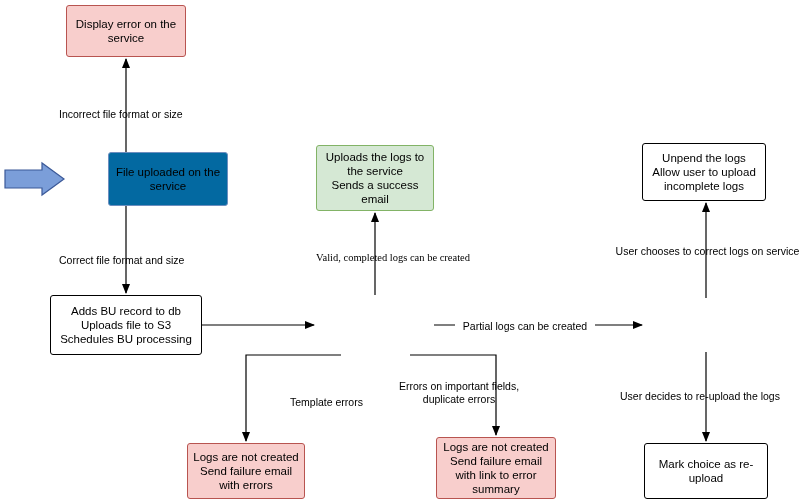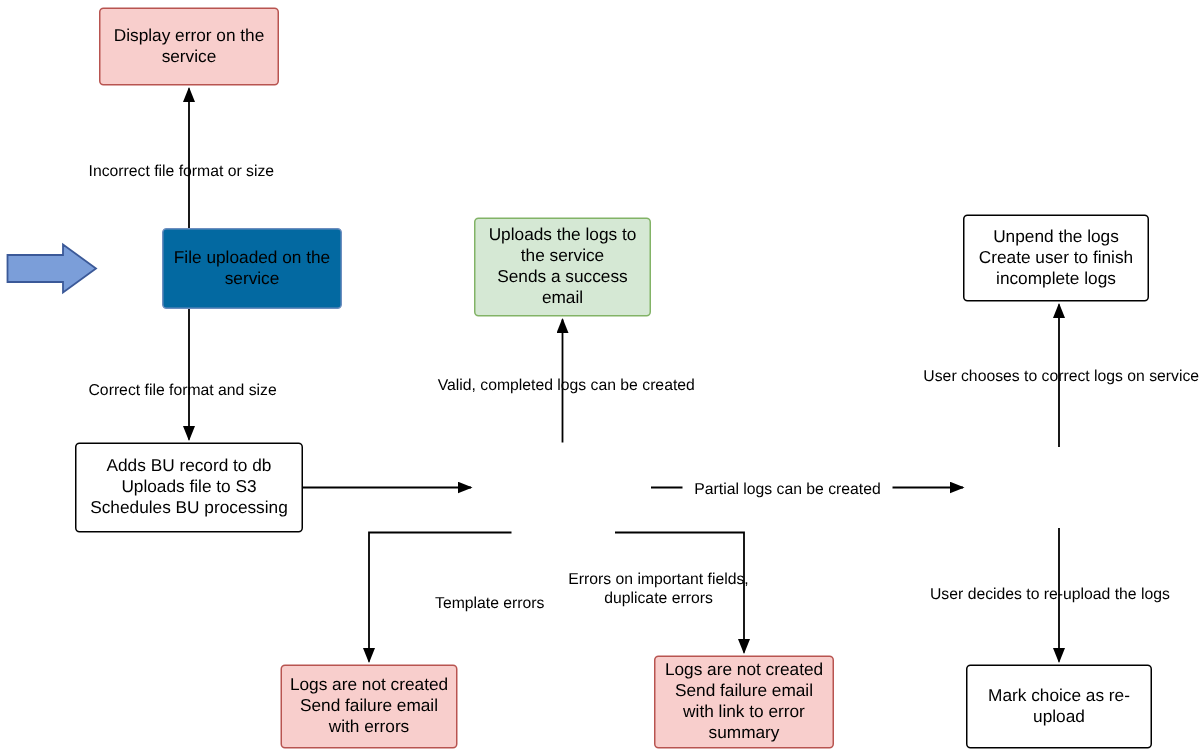--- a/index.html
+++ b/index.html
@@ -76,21 +76,21 @@
 
   <div class="node" style="left:66px;top:152px;width:120px;height:54px;background:#0369a1;border:1.2px solid #6c8ebf;margin-left:42px;">File uploaded on the
 service</div>
 
   <div class="node" style="left:316px;top:145px;width:118px;height:66px;background:#d5e8d4;border:1.2px solid #82b366;">Uploads the logs to
 the service
 Sends a success
 email</div>
 
   <div class="node" style="left:642px;top:143px;width:124px;height:58px;background:#ffffff;border:1.2px solid #000000;">Unpend the logs
-Create user to finish
+Allow user to upload
 incomplete logs</div>
 
   <div class="node" style="left:50px;top:295px;width:152px;height:60px;background:#ffffff;border:1.2px solid #000000;">Adds BU record to db
 Uploads file to S3
 Schedules BU processing</div>
 
 
 
   <div class="node" style="left:187px;top:443px;width:118px;height:56px;background:#f8cecc;border:1.2px solid #b85450;">Logs are not created
 Send failure email
@@ -101,26 +101,26 @@
 with link to error
 summary</div>
 
   <div class="node" style="left:644px;top:443px;width:124px;height:56px;background:#ffffff;border:1.2px solid #000000;">Mark choice as re-
 upload</div>
 
   <div class="edge-label" style="left:59px;top:254px;width:190px;text-align:left;">Correct file format and size</div>
 
   <div class="edge-label" style="left:59px;top:108px;width:190px;text-align:left;">Incorrect file format or size</div>
 
-  <div class="edge-label" style="left:285px;top:251px;width:185px;text-align:center;">Valid, completed logs can be created</div>
+  <div class="edge-label" style="left:285px;top:251px;width:185px;text-align:right;font-family:Liberation Serif, serif;">Valid, completed logs can be created</div>
 
   <div class="edge-label" style="left:610px;top:245px;width:195px;text-align:center;">User chooses to correct logs on service</div>
 
   <div class="edge-label" style="left:455px;top:320px;width:140px;text-align:center;background:#ffffff;">Partial logs can be created</div>
 
   <div class="edge-label" style="left:290px;top:396px;width:95px;text-align:left;">Template errors</div>
 
-  <div class="edge-label" style="left:373px;top:380px;width:132px;text-align:center;">Errors on important fields,
+  <div class="edge-label" style="left:393px;top:380px;width:132px;text-align:center;">Errors on important fields,
 duplicate errors</div>
 
   <div class="edge-label" style="left:620px;top:390px;width:175px;text-align:left;">User decides to re-upload the logs</div>
 
 </div>
 
 </body></html>

